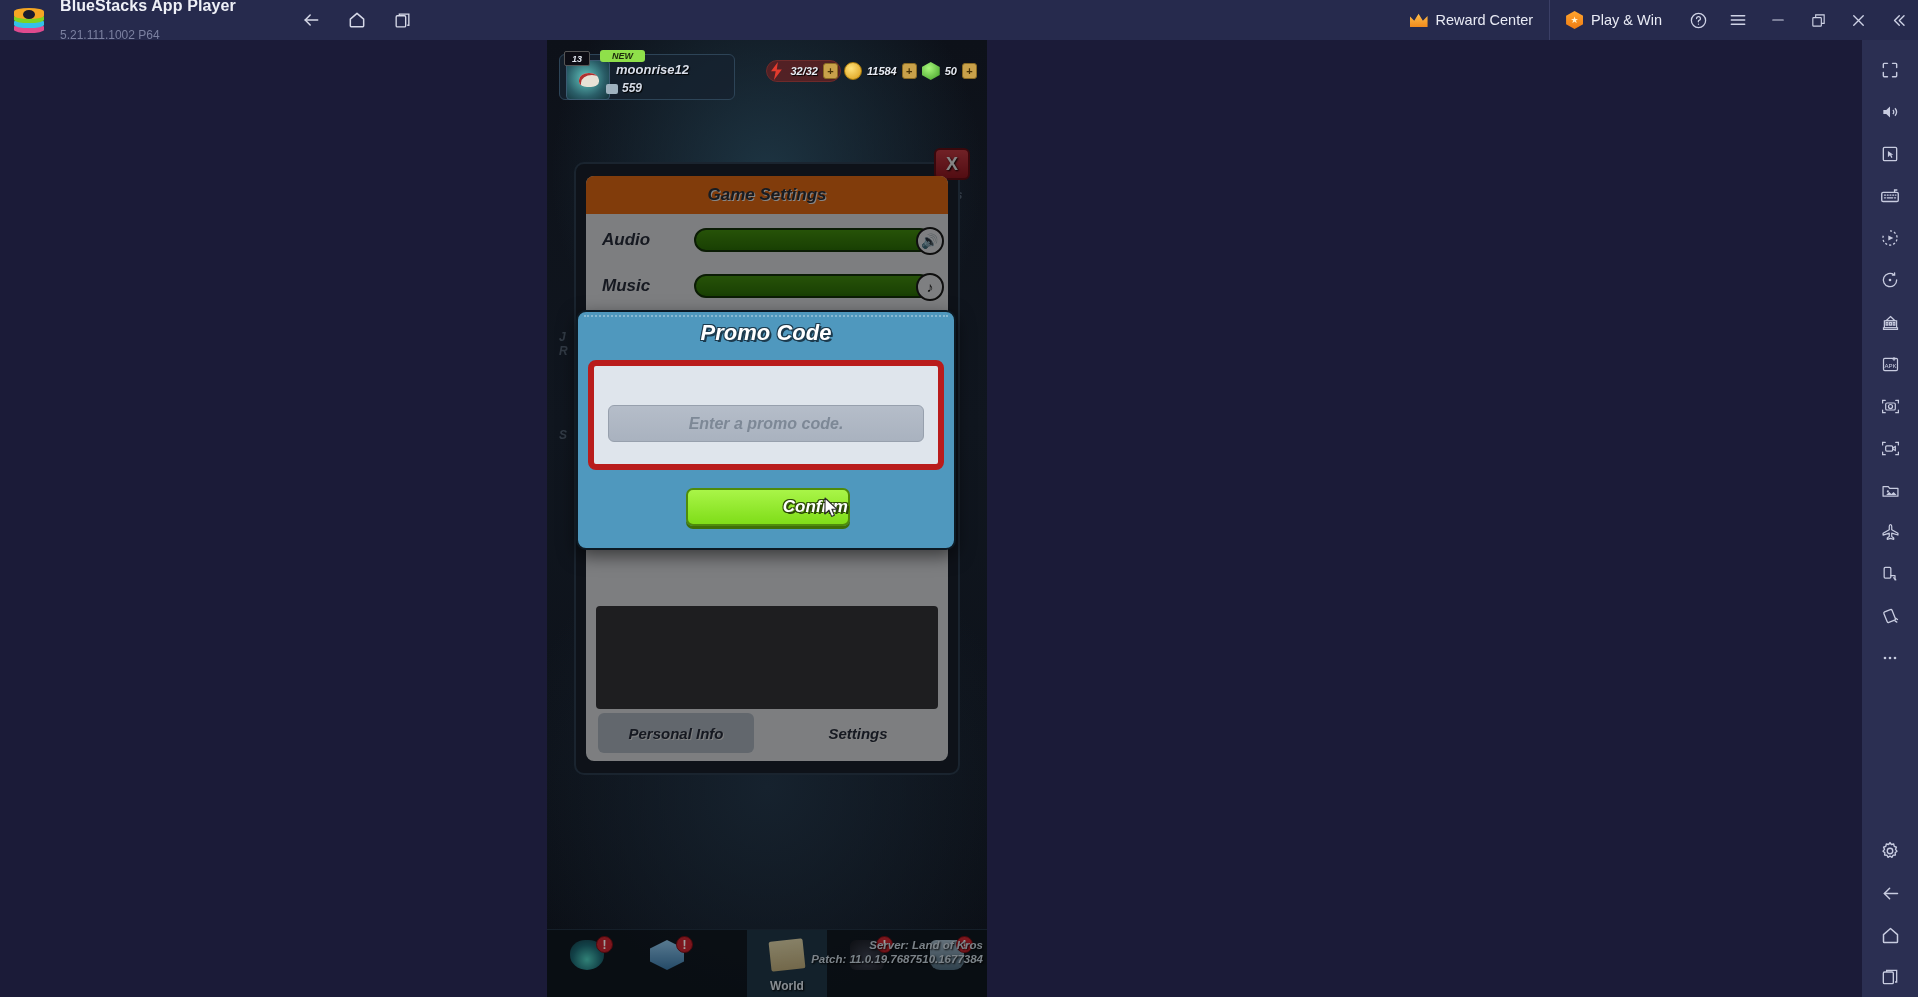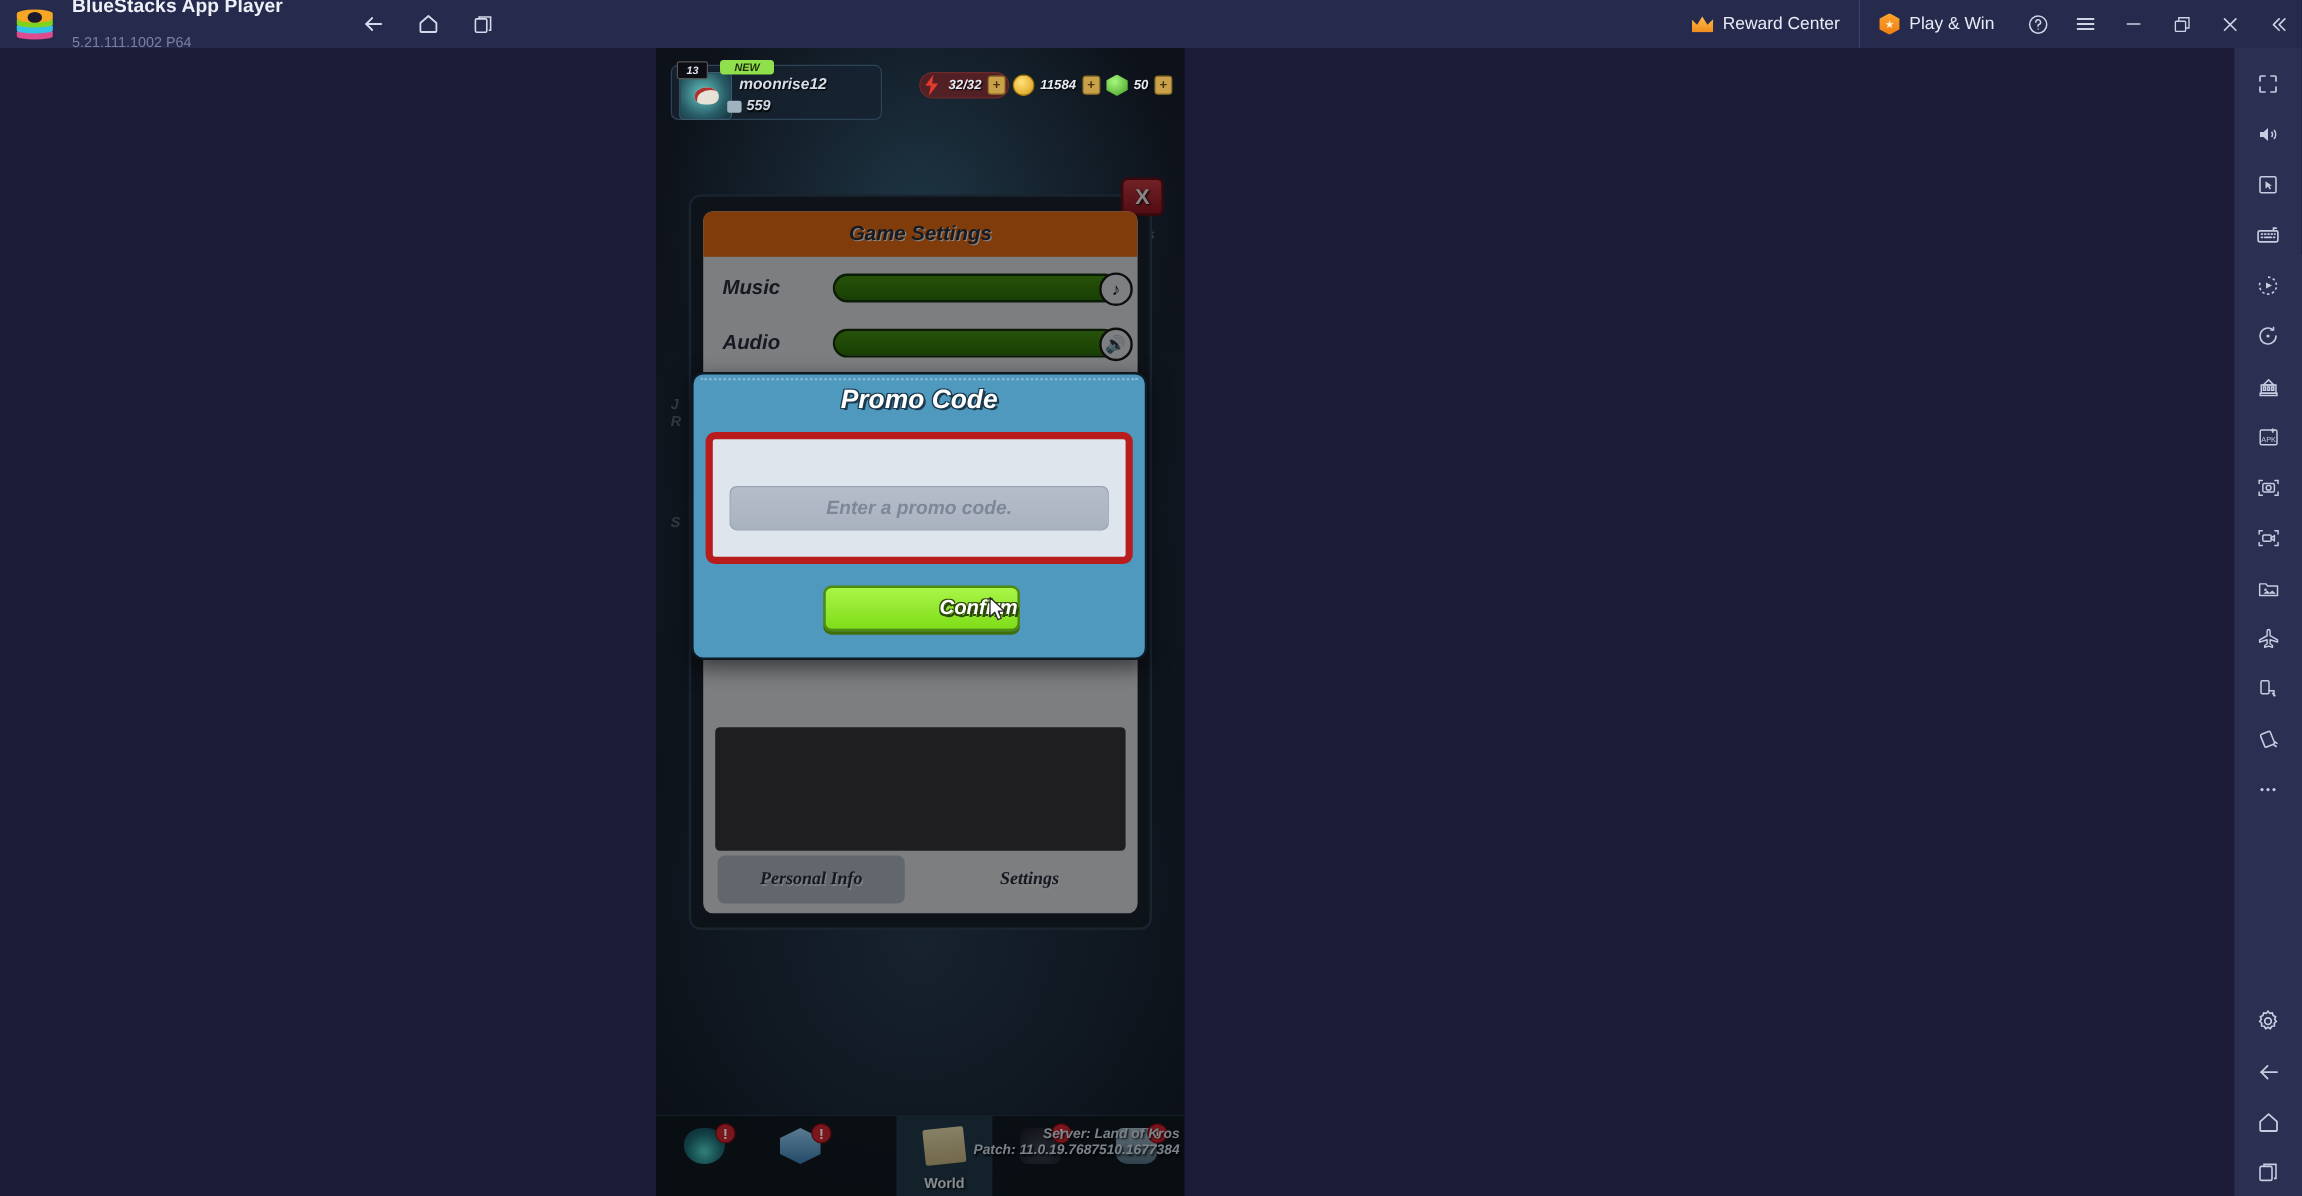--- a/index.html
+++ b/index.html
@@ -189,21 +189,21 @@
     background:#f3f5f8; border:2px solid #1b1b1b; border-radius:50%;
     display:flex; align-items:center; justify-content:center;
     color:#111; font-size:14px;
   }
   .panel-dark-block {
     position:absolute; left:10px; right:10px; top:430px; bottom:52px;
     background:#3a3a3e; border-radius:4px;
   }
   .tabs-row {
     position:absolute; left:12px; right:12px; bottom:8px; height:40px;
-    display:flex; gap:26px;font-family:Liberation Serif, serif;
+    display:flex; gap:26px;
   }
   .tab {
     flex:1; display:flex; align-items:center; justify-content:center;
     border-radius:6px;
     color:#2b3140; font-size:15px; font-weight:bold; font-style:italic;
     text-shadow:1px 1px 0 rgba(255,255,255,.8);
   }
   .tab.inactive { background:#bcc6d2; }
   .tab.active { background:#f1f3f6; }
   .panel-close {
@@ -419,29 +419,29 @@
     <div class="bg-text" style="left:12px;top:388px">S</div>
     <div class="bg-text" style="left:388px;top:346px">s</div>
     <div class="bg-text" style="left:388px;top:410px">ity</div>
 
     <div class="settings-panel">
       <div class="panel-close">X</div>
       <div class="settings-inner">
         <div class="settings-title">Game Settings</div>
 
         <div class="slider-row">
+          <div class="slider-label">Audio</div>
+          <div class="slider-track">
+            <div class="slider-knob">🔊</div>
+          </div>
+        </div>
+        <div class="slider-row">
           <div class="slider-label">Music</div>
           <div class="slider-track">
             <div class="slider-knob">♪</div>
-          </div>
-        </div>
-        <div class="slider-row">
-          <div class="slider-label">Audio</div>
-          <div class="slider-track">
-            <div class="slider-knob">🔊</div>
           </div>
         </div>
         <div class="slider-row">
           <div class="slider-label">VO</div>
           <div class="slider-track">
             <div class="slider-knob">🔊</div>
           </div>
         </div>
 
         <div class="panel-dark-block"></div>

